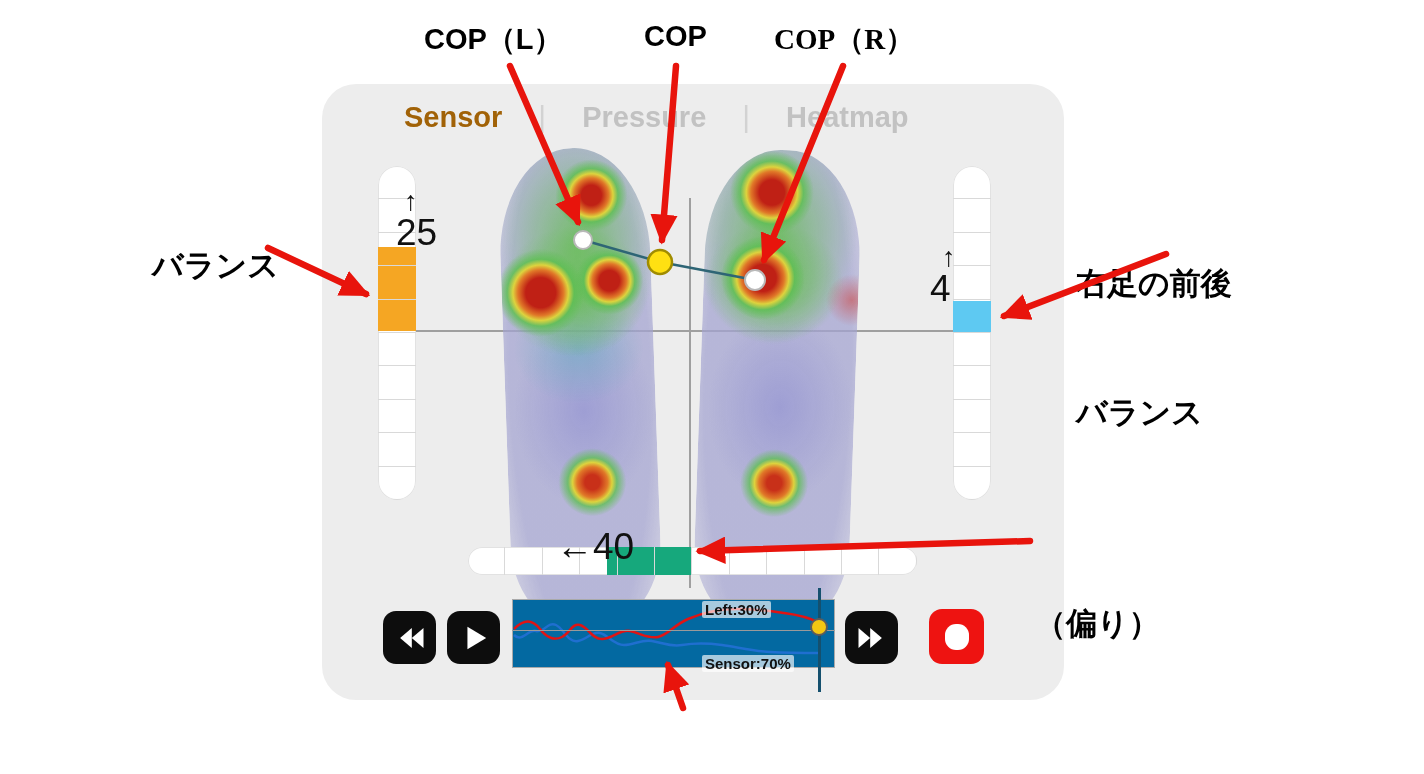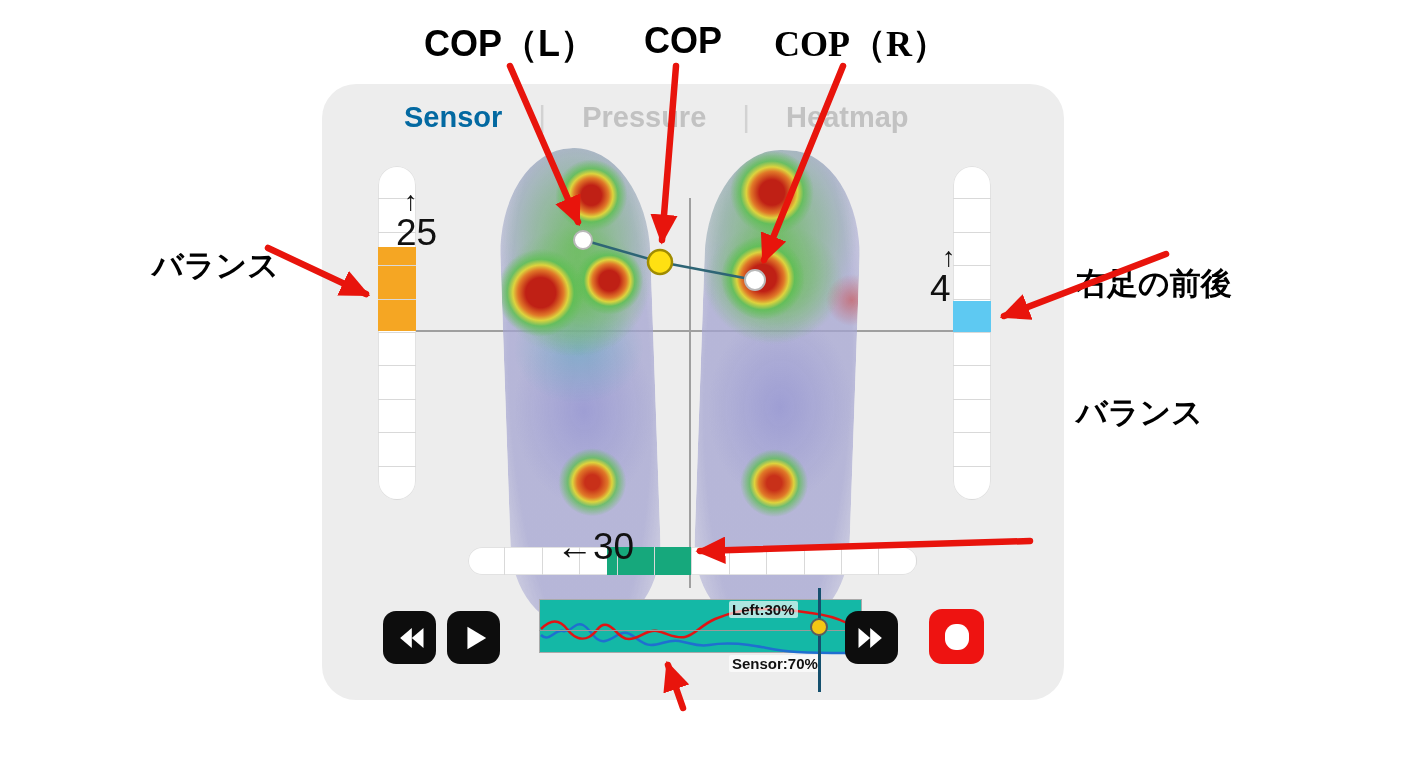--- a/index.html
+++ b/index.html
@@ -6,21 +6,21 @@
   .stage{position:relative;width:1424px;height:774px;background:#ffffff;
          font-family:"Liberation Sans","DejaVu Sans",sans-serif;overflow:hidden;}
   .abs{position:absolute;}
 
   
   .panel{left:322px;top:84px;width:742px;height:616px;background:#ededed;border-radius:34px;}
 
   
   .tabs{left:404px;top:100px;display:flex;gap:36px;align-items:center;
         font-size:29px;font-weight:600;color:#c2c2c2;}
-  .tab-active{color:#0369a1;}
+  .tab-active{color:#a16207;}
   .tab-sep{color:#d2d2d2;font-weight:400;font-size:30px;}
 
   
   .h-line{left:416px;top:330px;width:541px;height:2px;background:#9f9f9f;}
   .v-line{left:689px;top:198px;width:2px;height:390px;background:#9f9f9f;}
 
   
   .gauge-v{width:38px;height:334px;background:#ffffff;border-radius:19px;overflow:hidden;
            box-shadow:inset 0 0 0 1px #e2e2e2;}
   .gauge-v .fill{position:absolute;left:0;width:100%;}
@@ -64,32 +64,32 @@
       radial-gradient(ellipse 78% 94% at 50% 48%, rgba(163,163,208,.75) 60%, rgba(163,163,208,0) 100%);}
 
   
   .pbtn{width:53px;height:53px;background:#0d0d0d;border-radius:13px;display:flex;
         align-items:center;justify-content:center;border:none;padding:0;cursor:pointer;}
   .rec{width:55px;height:55px;background:#ee1311;border-radius:13px;display:flex;
        align-items:center;justify-content:center;border:none;padding:0;cursor:pointer;}
   .rec-dot{width:24px;height:26px;background:#fff;border-radius:11px;}
 
   
-  .lgraph{left:539px;top:599px;width:323px;height:54px;background:#14b8a6;
+  .lgraph{left:512px;top:599px;width:323px;height:69px;background:#0369a1;
           box-shadow:inset 0 0 0 1px #a9a9a9;}
   .lgraph .mid{position:absolute;left:0;top:31px;width:100%;height:1px;background:#9a9a9a;}
   .pct{position:absolute;font-size:15px;font-weight:700;color:#111;
        background:rgba(255,255,255,.65);padding:0 3px;border-radius:2px;}
   .scrub-line{left:818px;top:588px;width:3px;height:104px;background:#15506e;}
   .scrub-dot{left:810px;top:618px;width:18px;height:18px;border-radius:50%;
              background:#f3c713;border:2px solid #5c5c5c;box-sizing:border-box;}
 
   
   .callout{color:#000;font-weight:700;font-size:31px;line-height:43px;white-space:pre;}
-  .cop-lbl{font-size:36px;font-weight:700;color:#000;}
+  .cop-lbl{font-size:29px;font-weight:700;color:#000;}
 </style>
 </head>
 <body>
 
 <div class="stage">
 
   <div class="abs panel"></div>
 
   <div class="abs tabs">
     <span class="tab-active">Sensor</span>
@@ -123,21 +123,21 @@
     <polyline points="43,25 120,47 215,65" fill="none" stroke="#2e6575" stroke-width="2.5"></polyline>
     <circle cx="43" cy="25" r="9" fill="#ffffff" stroke="#b9b9b9" stroke-width="2"></circle>
     <circle cx="215" cy="65" r="10" fill="#ffffff" stroke="#b9b9b9" stroke-width="2"></circle>
     <circle cx="120" cy="47" r="12" fill="#ffe012" stroke="#a08c00" stroke-width="2.5"></circle>
   </svg>
 
   <div class="abs gauge-h">
     <div class="fill" style="left:139px;width:84px;background:#16a87c;"></div>
     <div class="grid"></div>
   </div>
-  <span class="abs g-num" style="left:556px;top:526px;">←30</span>
+  <span class="abs g-num" style="left:556px;top:526px;">←40</span>
 
   <button class="abs pbtn" style="left:383px;top:611px;">
     <svg width="36" height="30" viewBox="0 0 40 32">
       <polygon points="22,5 9,16 22,27" fill="#fff"></polygon>
       <polygon points="35,5 22,16 35,27" fill="#fff"></polygon>
     </svg>
   </button>
   <button class="abs pbtn" style="left:447px;top:611px;">
     <svg width="34" height="30" viewBox="0 0 34 32">
       <polygon points="10,4 30,16 10,28" fill="#fff"></polygon>
@@ -171,20 +171,21 @@
   <span class="abs cop-lbl" style="left:774px;top:20px;font-family:Liberation Serif, serif;">COP（R）</span>
 
   <div class="abs callout" style="left:152px;top:158px;">
     <div>バランス</div>
   </div>
   <div class="abs callout" style="left:1076px;top:176px;">
     <div>右足の前後</div>
     <div>バランス</div>
   </div>
   <div class="abs callout" style="left:1035px;top:516px;">
+    <div>（偏り）</div>
   </div>
 
   <svg class="abs" style="left:0;top:0;z-index:40;pointer-events:none;" width="1424" height="774">
     <defs>
       <marker id="ah" markerWidth="4.6" markerHeight="4.2" refX="3.9" refY="2.1" orient="auto">
         <path d="M0,0 L4.6,2.1 L0,4.2 Z" fill="#e8140c"></path>
       </marker>
     </defs>
     <g stroke="#e8140c" stroke-width="6.5" stroke-linecap="round">
       <line x1="510" y1="66" x2="578" y2="222" marker-end="url(#ah)"></line>

